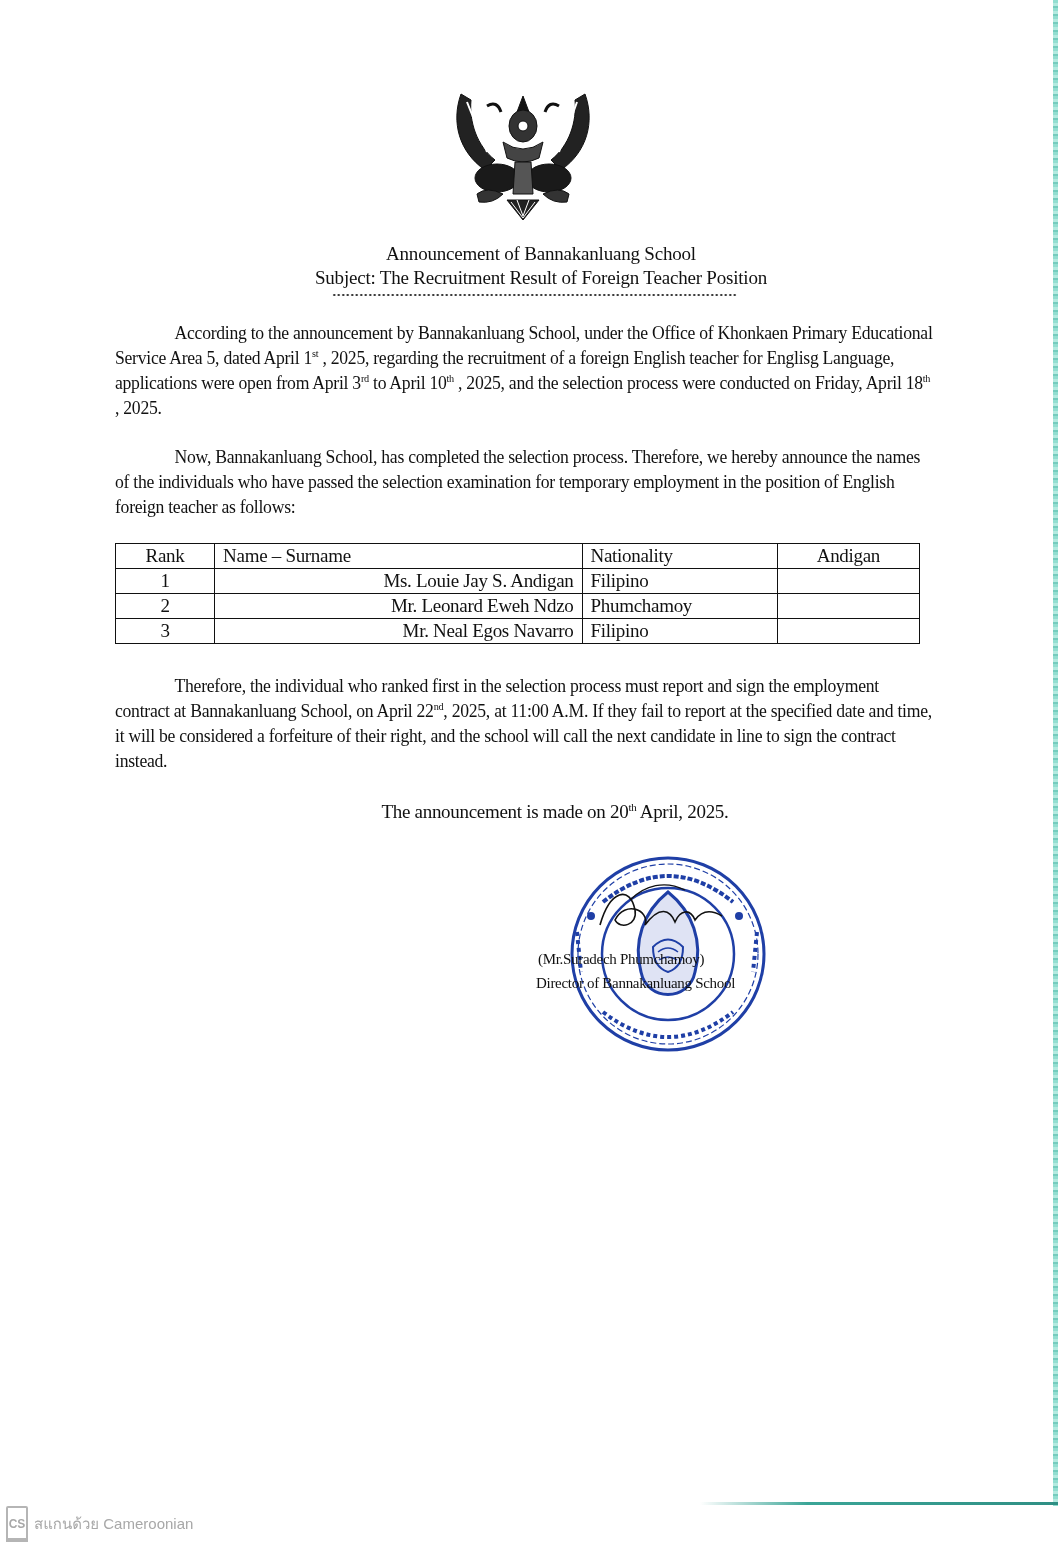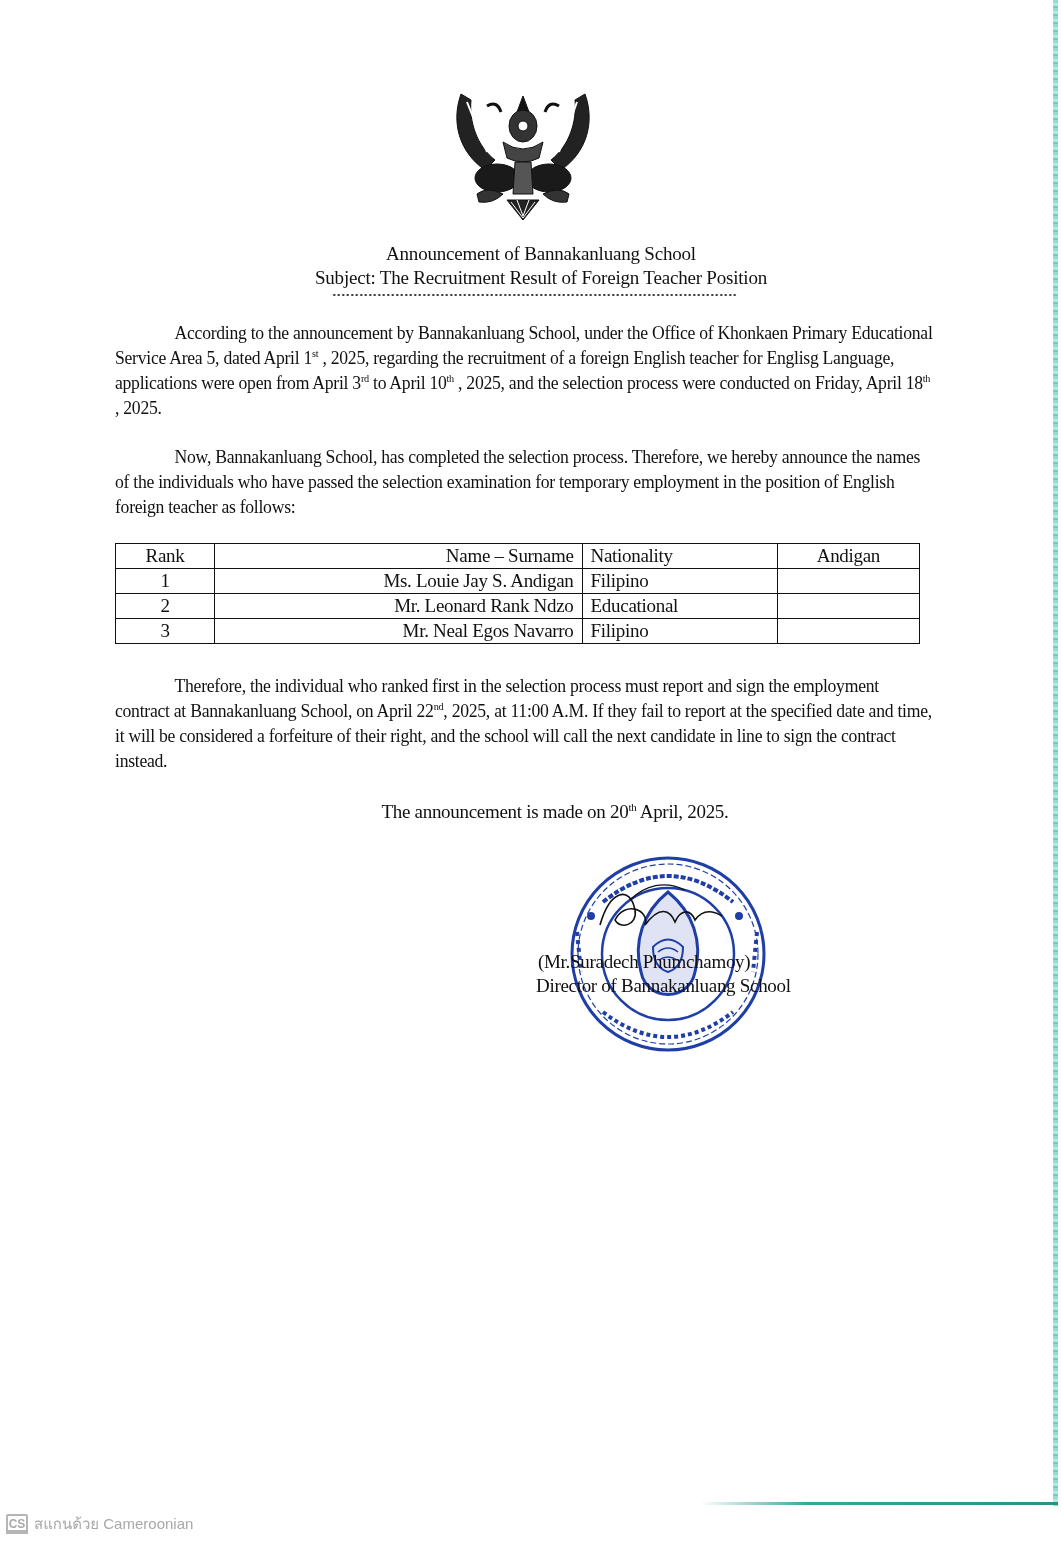--- a/index.html
+++ b/index.html
@@ -53,38 +53,38 @@
     position:absolute; left:115px; top:543px; width:805px;
     border-collapse:collapse; font-size:19px;
   }
   table.results td, table.results th {
     border:1.5px solid #111; padding:0 8px; height:24px; font-weight:normal;
     letter-spacing:-0.3px;
     margin-top:44px;
   }
   .c-rank { width:82px; text-align:center; }
   .c-name { width:350px; text-align:right; }
-  .c-name-h { text-align:right; }
+  .c-name-h { text-align:left; }
   .c-nat  { width:178px; text-align:left; }
   .c-rem  { width:125px; text-align:center; }
   .stamp {
     position:absolute; left:563px; top:852px; width:210px; height:205px;
   }
   .sig-name, .sig-title {
-    position:absolute; font-size:19px; letter-spacing:-0.3px; white-space:nowrap;
+    position:absolute; font-size:15px; letter-spacing:-0.3px; white-space:nowrap;
   }
   .sig-name { left:538px; top:951px; }
   .sig-title { left:536px; top:975px; }
   .signature { position:absolute; left:590px; top:880px; width:140px; height:60px; }
   .camscanner {
     position:absolute; left:6px; top:1512px; height:24px; display:flex; align-items:center;
     font-family:"Liberation Sans","DejaVu Sans",sans-serif; color:#a8a8a8; font-size:15px;
   }
   .cs-logo {
-    width:22px; height:20px; border:2px solid #b5b5b5; border-radius:2px;
+    width:22px; height:36px; border:2px solid #b5b5b5; border-radius:2px;
     font-weight:bold; font-size:12px; color:#a8a8a8; display:flex; align-items:center;
     justify-content:center; margin-right:6px; box-sizing:border-box; position:relative;
   }
   .cs-logo::after { content:""; position:absolute; left:-2px; right:-2px; bottom:-2px; height:4px; background:#b5b5b5; }
 </style>
 </head>
 <body>
 
 <div class="edge-right"></div>
 <div class="edge-right-outer"></div>
@@ -130,22 +130,22 @@
   </thead>
   <tbody>
     <tr>
       <td class="c-rank">1</td>
       <td class="c-name">Ms. Louie Jay S. Andigan</td>
       <td class="c-nat">Filipino</td>
       <td class="c-rem"></td>
     </tr>
     <tr>
       <td class="c-rank">2</td>
-      <td class="c-name">Mr. Leonard Rank Ndzo</td>
-      <td class="c-nat">Educational</td>
+      <td class="c-name">Mr. Leonard Eweh Ndzo</td>
+      <td class="c-nat">Phumchamoy</td>
       <td class="c-rem"></td>
     </tr>
     <tr>
       <td class="c-rank">3</td>
       <td class="c-name">Mr. Neal Egos Navarro</td>
       <td class="c-nat">Filipino</td>
       <td class="c-rem"></td>
     </tr>
   </tbody>
 </table>

